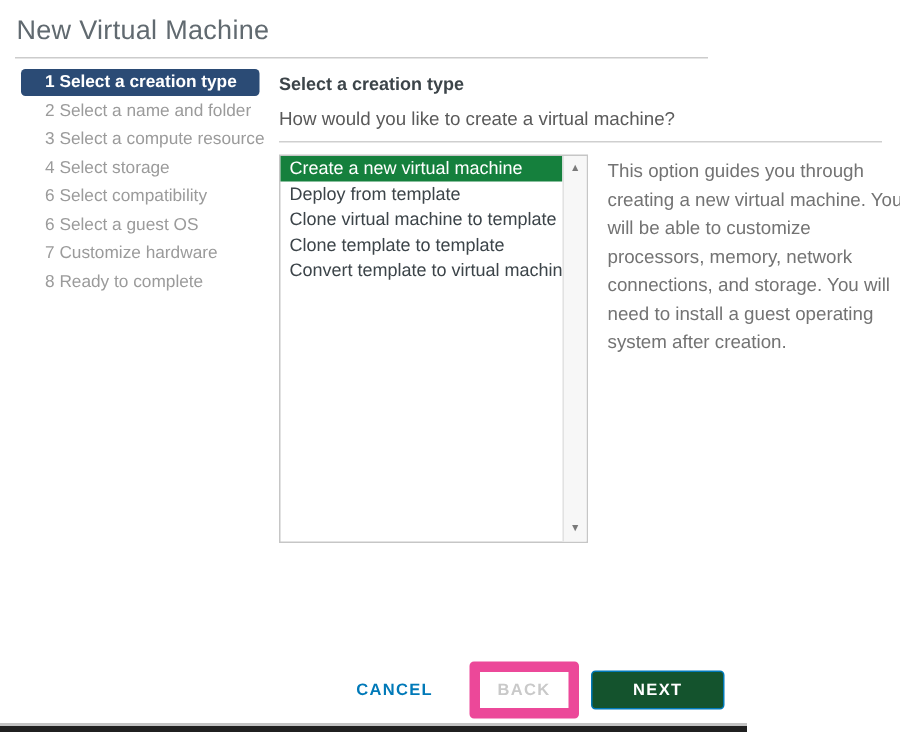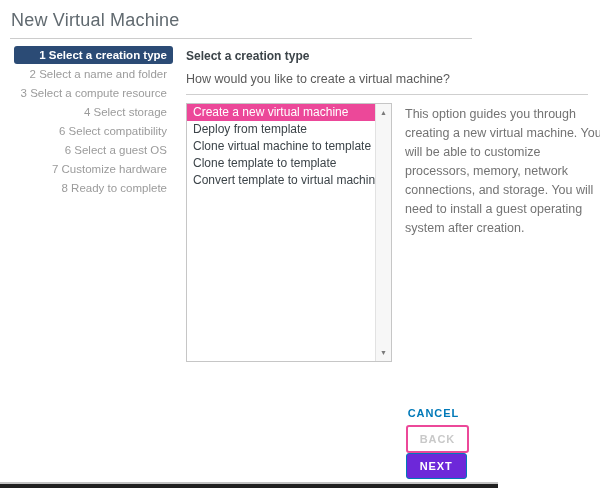--- a/index.html
+++ b/index.html
@@ -30,26 +30,25 @@
     display: flex;
     padding: 7px 10px 0 14px;
   }
   .steps {
     width: 159px;
     flex-shrink: 0;
   }
   .step {
     font-size: 11.5px;
     color: #9b9b9b;
-    padding: 3px 6px;
+    padding: 3px 16px;
     margin-bottom: 1px;
     line-height: 12px;
     white-space: nowrap;
     cursor: default;
-    text-align: right;
   }
   .step.active {
     background: #2b4b75;
     color: #ffffff;
     font-weight: bold;
     border-radius: 3px;
   }
   .content {
     flex: 1;
     padding-left: 13px;
@@ -87,21 +86,21 @@
     font-size: 12px;
     color: #3c4449;
     padding: 2px 6px 2px 6px;
     line-height: 13px;
     height: 17px;
     white-space: nowrap;
     overflow: hidden;
     cursor: default;
   }
   .option.selected {
-    background: #ec4899;
+    background: #15803d;
     color: #ffffff;
   }
   .scrollbar {
     position: absolute;
     top: 0; right: 0; bottom: 0;
     width: 16px;
     background: #f7f7f7;
     border-left: 1px solid #e2e2e2;
     display: flex;
     flex-direction: column;
@@ -121,51 +120,50 @@
     padding-top: 2px;
     font-size: 12.5px;
     color: #737373;
     line-height: 19px;
   }
   .footer {
     position: absolute;
     right: 15px;
     bottom: 9px;
     display: flex;
-    align-items: flex-start;
-    flex-direction: column;
+    align-items: center;
   }
   .btn {
     font-family: "Liberation Sans", sans-serif;
     font-size: 11px;
     font-weight: bold;
     letter-spacing: 0.9px;
     border-radius: 3px;
     cursor: pointer;
   }
   .btn-cancel {
     color: #0079b8;
     background: transparent;
     border: none;
     margin-right: 22px;
     padding: 6px 2px;
   }
   .btn-back {
     color: #c9c9c9;
     background: #ffffff;
-    border: 2px solid #ec4899;
+    border: 7px solid #ec4899;
     padding: 6px 12px;
     margin-right: 8px;
     cursor: default;
   }
   .btn-next {
     color: #ffffff;
-    background: #6d28d9;
+    background: #14532d;
     border: 1px solid #0079b8;
-    padding: 6px 13px;
+    padding: 6px 27px;
   }
   .bottom-strip {
     position: absolute;
     left: 0; right: 0; bottom: 0;
     height: 6px;
     background: #202020;
     border-top: 2px solid #c4c4c4;
   }
 </style>
 </head>

